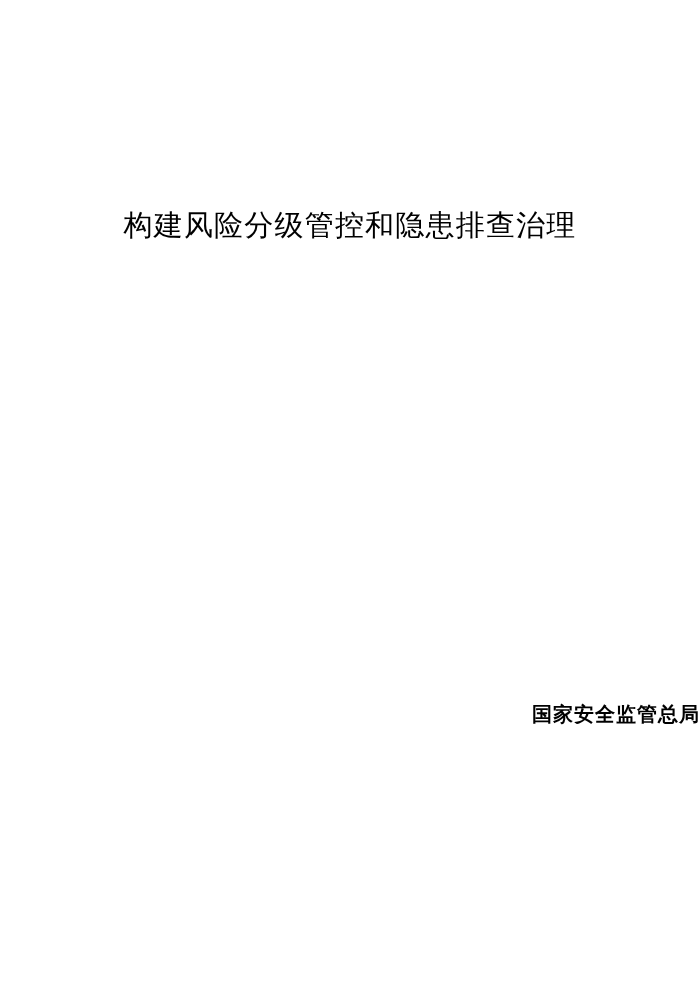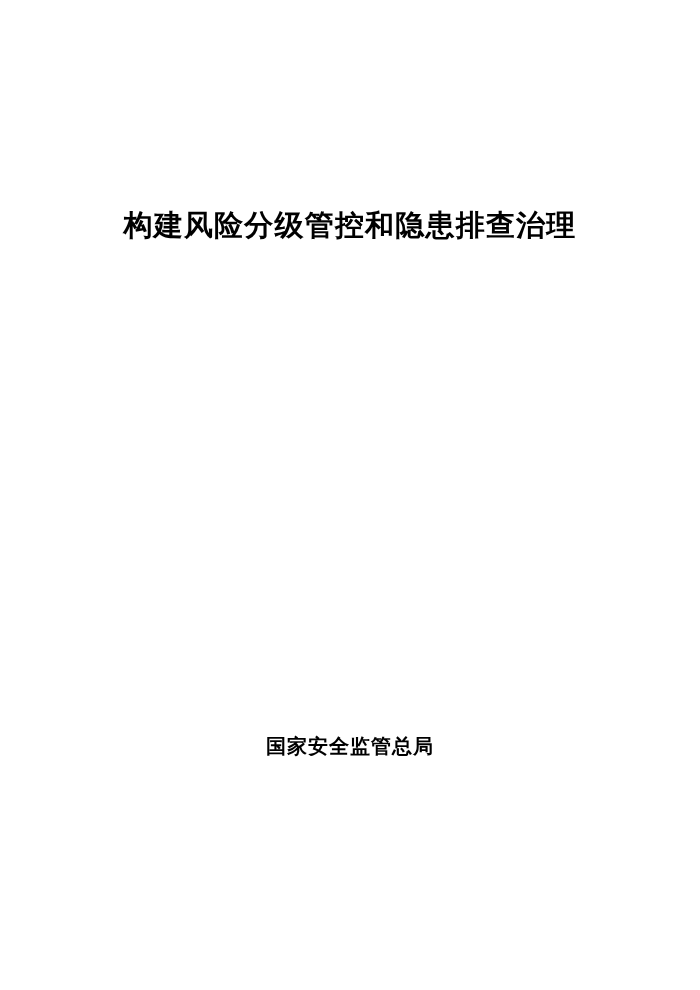--- a/index.html
+++ b/index.html
@@ -23,33 +23,32 @@
   }
   .title-block {
     position: absolute;
     top: 196px;
     left: 0;
     width: 700px;
     text-align: center;
   }
   .title-line {
     font-size: 29px;
-    font-weight: bold;
+    font-weight: normal;
     letter-spacing: 1.2px;
     line-height: 58px;
     color: #000000;
     font-family: "DejaVu Serif", "Liberation Serif", serif;
   }
   .issuer-block {
     position: absolute;
     top: 697px;
     left: 0;
     width: 700px;
-    text-align: center;
-    margin-top: 32px;
+    text-align: right;
   }
   .issuer-line {
     font-size: 20px;
     font-weight: bold;
     letter-spacing: 1px;
     line-height: 34px;
     color: #000000;
     font-family: "DejaVu Serif", "Liberation Serif", serif;
   }
 </style>

